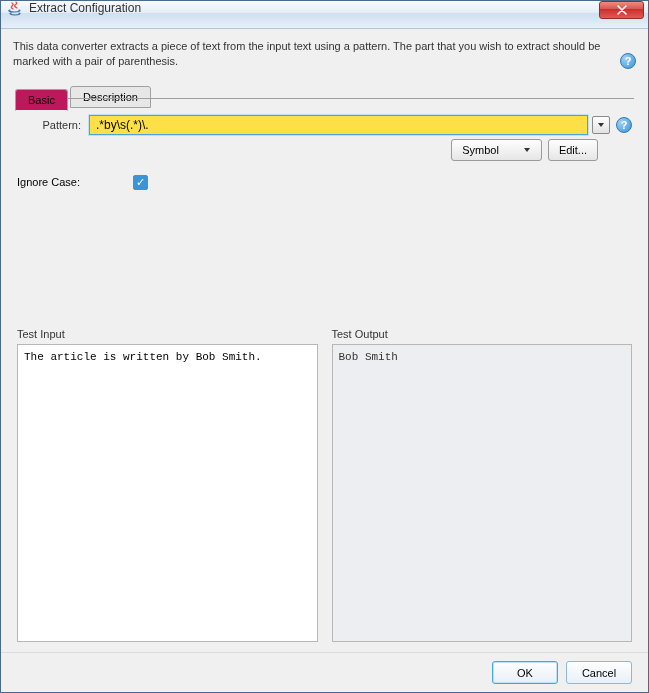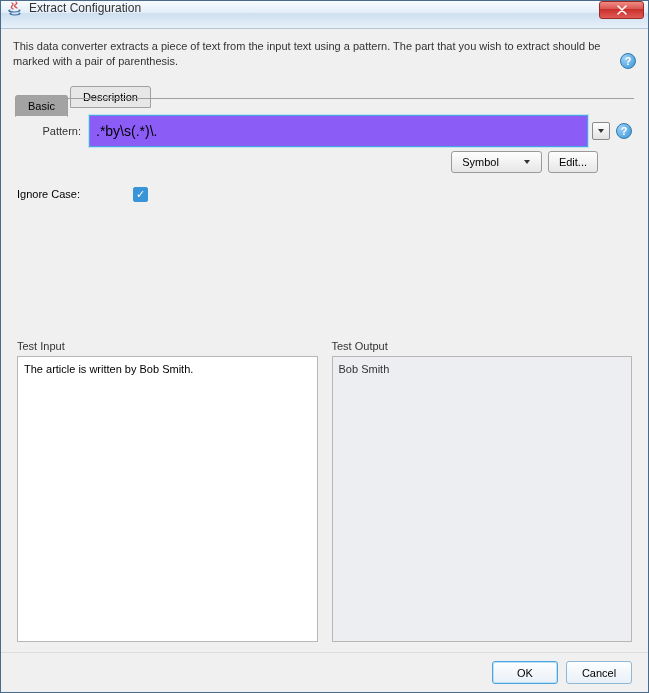--- a/index.html
+++ b/index.html
@@ -84,24 +84,24 @@
     background:#e7e7e7;
     margin-right:2px;
     border-top-left-radius:3px;
     border-top-right-radius:3px;
     cursor:pointer;
     position:relative;
     top:9px;
     z-index:0;
   }
   .tab.active {
-    background:#a3a3a3;
+    background:#be185d;
     border-bottom:1px solid #f0f0f0;
     z-index:2;
-    top:18px;
+    top:12px;
   }
 
   
   .tab-panel {
     padding:16px 16px 8px 16px;
   }
 
   .field-row {
     display:flex; align-items:center;
     margin-bottom:0;
@@ -109,27 +109,27 @@
     color:#333;
   }
   .field-row .label {
     width:72px; text-align:right; padding-right:8px;
   }
   .pattern-wrap {
     flex:1; display:flex; align-items:center;
   }
   .pattern-input {
     flex:1;
-    height:32px;
+    height:20px;
     border:1px solid #4aa3df;
     outline:1px solid #bfe1f6;
     padding:0 6px;
-    font-size:14px;
+    font-size:12px;
     font-family: inherit;
-    background:#8b5cf6;
+    background:#fde047;
   }
   .dropdown-btn {
     width:18px; height:18px;
     margin-left:4px;
     border:1px solid #8a8a8a;
     background:linear-gradient(to bottom,#fefefe,#e2e2e2);
     display:flex; align-items:center; justify-content:center;
     cursor:pointer;
     border-radius:2px;
   }
@@ -186,21 +186,21 @@
   .test-col .col-label {
     font-size:11px; color:#333; margin-bottom:4px;
   }
   .test-box {
     flex:1;
     border:1px solid #b7b7b7;
     background:#fff;
     font-size:11px;
     padding:6px;
     resize:none;
-    font-family:Liberation Sans, sans-serif;
+    font-family:Liberation Mono, monospace;
     overflow:auto;
     outline:none;
   }
   .test-box.readonly {
     background:#eceef1;
     color:#333;
   }
 
   
   .bottom-bar {

